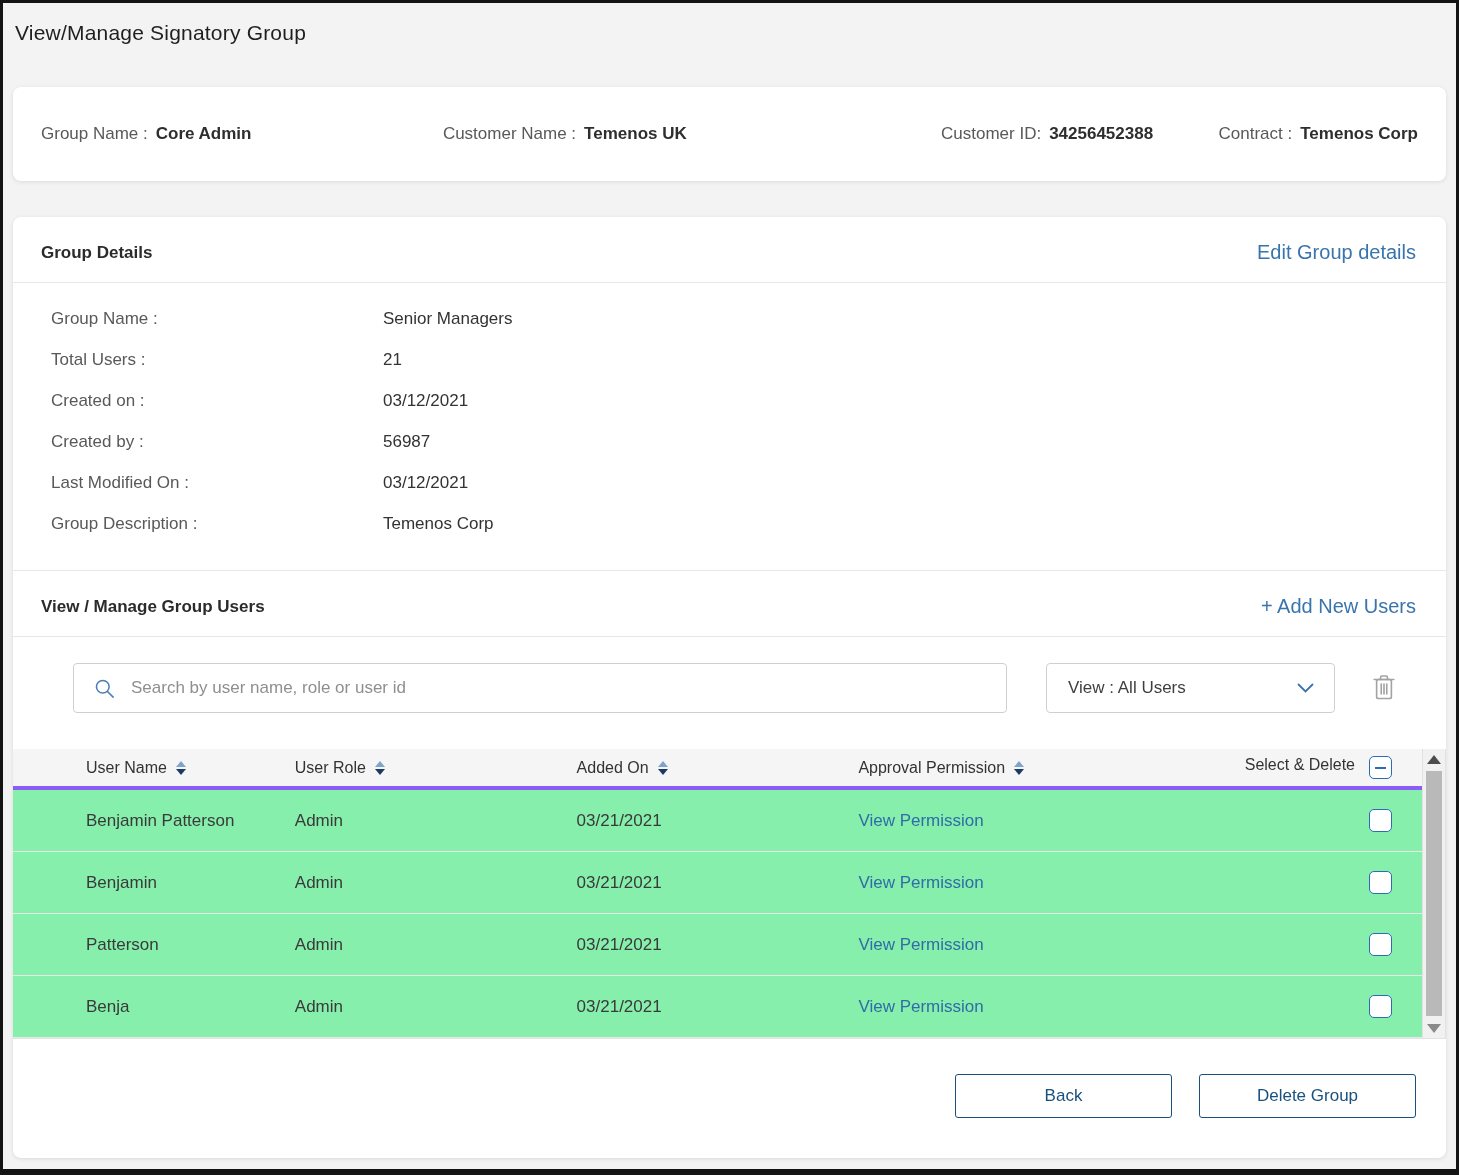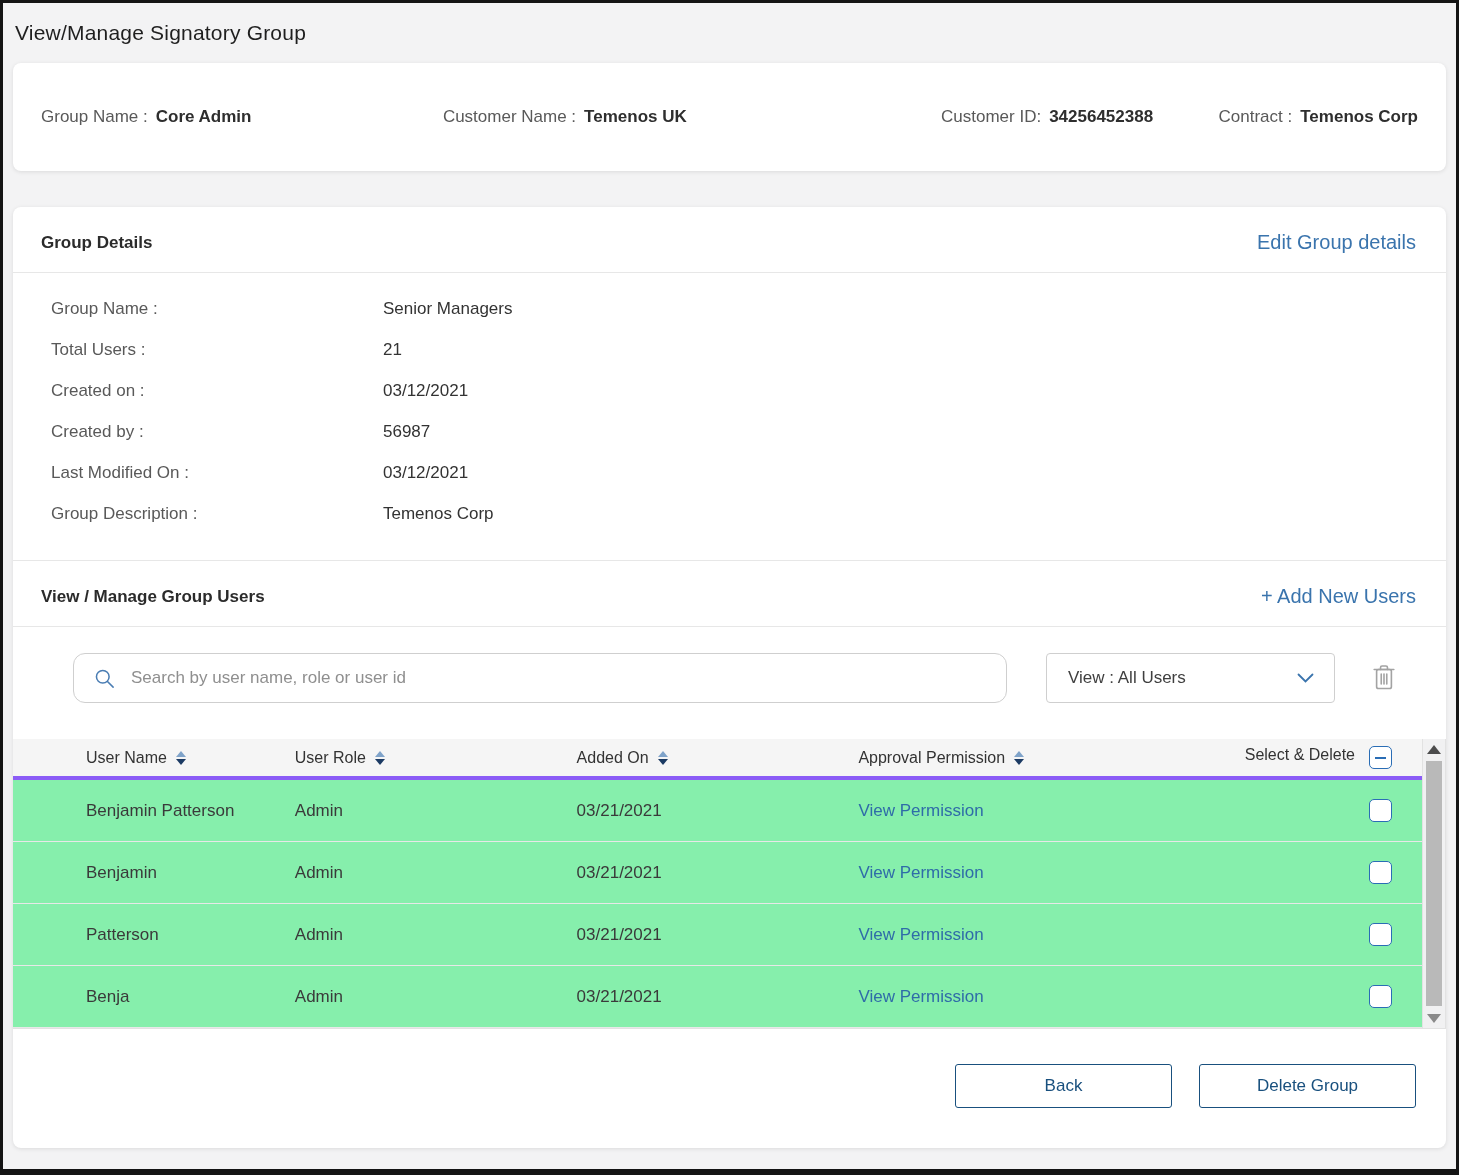--- a/index.html
+++ b/index.html
@@ -8,31 +8,31 @@
 
   .viewport{
     width:1459px; height:1175px;
     border:3px solid #141414; border-bottom-width:6px;
     background:#f3f3f4;
     overflow:hidden;
     position:relative;
   }
 
   
-  .title-bar{ padding:18px 4px 0 12px; height:60px; }
+  .title-bar{ padding:18px 4px 0 12px; height:84px; }
   .page-title{ font-size:21px; color:#1f1f1f; font-weight:400; letter-spacing:.2px; }
 
   
   .card{
     margin:0 10px; background:#ffffff; border-radius:8px;
     box-shadow:0 1px 4px rgba(0,0,0,0.10);
   }
 
   
-  .summary-card{ height:108px; display:flex; align-items:center; padding:0 28px;gap:37px; }
+  .summary-card{ height:94px; display:flex; align-items:center; padding:0 28px;gap:37px; }
   .summary-item{ font-size:17px; color:#595959; white-space:nowrap; }
   .summary-item .val{ font-weight:700; color:#2e2e2e; margin-left:8px; }
   .si-1{ width:402px; } .si-2{ width:508px; } .si-3{ width:265px; } .si-4{ flex:1; }
 
   
   .main-card{ margin-top:36px; min-height:941px; display:flex; flex-direction:column; }
 
   .section-head{
     display:flex; justify-content:space-between; align-items:center;
     padding:24px 30px 18px 28px; border-bottom:1px solid #e7e7e7;
@@ -45,21 +45,21 @@
   .field-row{ display:flex; margin-bottom:21px; font-size:17px; }
   .field-label{ width:332px; color:#595959; }
   .field-value{ color:#333333; }
   .fields-end{ border-bottom:1px solid #e7e7e7; margin-top:5px; }
 
   
   .toolbar{ display:flex; align-items:center; padding:26px 30px 36px 60px; }
   .search-wrap{ position:relative; width:934px; height:50px; }
   .search-wrap svg{ position:absolute; left:20px; top:14px; }
   .search-input{
-    width:100%; height:100%; border:1px solid #cfcfcf; border-radius:12px;
+    width:100%; height:100%; border:1px solid #cfcfcf; border-radius:4px;
     padding:0 16px 0 57px; font-size:17px; color:#333;
     font-family:"Liberation Sans","DejaVu Sans",sans-serif; outline:none; background:#fff;
   }
   .search-input::placeholder{ color:#8f8f8f; }
   .view-dropdown{
     margin-left:39px; width:289px; height:50px; border:1px solid #cfcfcf; border-radius:4px;
     display:flex; align-items:center; justify-content:space-between;
     padding:0 20px 0 21px; cursor:pointer; background:#fff;
   }
   .view-dropdown .dd-label{ font-size:17px; color:#3f3f3f; }

